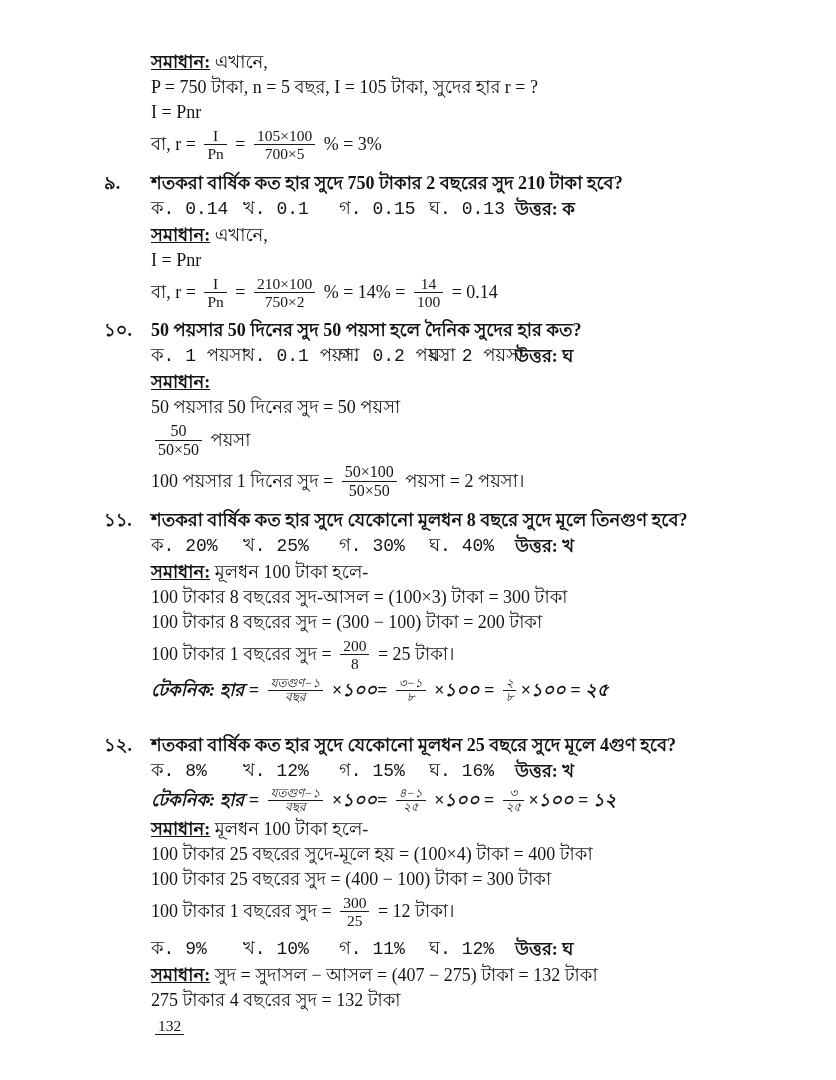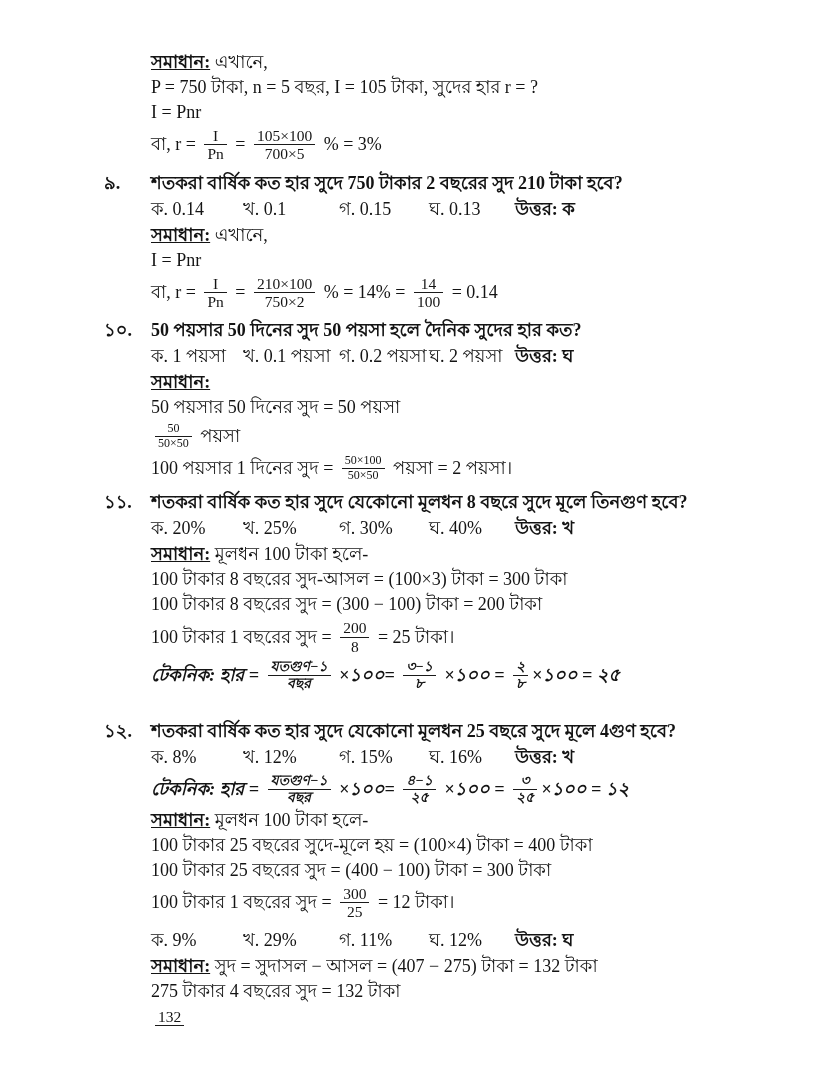--- a/index.html
+++ b/index.html
@@ -16,32 +16,32 @@
   .indent { margin-left:47px; }
   .mline { display:flex; align-items:center; white-space:pre; min-height:25px; }
   .seg { white-space:pre; }
   .bu { font-weight:bold; text-decoration:underline; }
   .bi { font-weight:bold; font-style:italic; }
   .frac { display:inline-flex; flex-direction:column; text-align:center;
           margin:2px 4px; line-height:1.12; }
   .frac .fn { border-bottom:1.6px solid #1a1a1a; padding:0 3px; }
   .frac .fd { padding:0 3px; }
   .frac.sm { font-size:15.5px; }
-  .frac.lg { font-size:12px; }
-  .frac.xs { font-size:14px; font-weight:bold; }
+  .frac.lg { font-size:16px; }
+  .frac.xs { font-size:12px; font-weight:normal; }
   .frac.it { font-style:italic; }
   .qblock { margin-top:6px; }
   .qblock.gap-lg { margin-top:26px; }
   .qrow { display:flex; }
   .qnum { flex:0 0 47px; font-weight:bold; }
   .qtext { flex:1; font-weight:bold; }
   .qbody { margin-left:47px; }
   .opts { display:grid; grid-template-columns:92px 96px 90px 86px auto;
           margin:1px 0 1px 0; }
-  .opt { white-space:pre; }
+  .opt { white-space:pre;font-family:Liberation Mono, monospace; }
   .ans { font-weight:bold; white-space:pre; }
 </style>
 </head>
 <body>
 
 <div class="page">
   <section class="indent" id="intro">
       <div class="mline"><span class="seg bu">সমাধান:</span><span class="seg"> এখানে,</span></div>
       <div class="mline"><span class="seg">P = 750 টাকা, n = 5 বছর, I = 105 টাকা, সুদের হার r = ?</span></div>
       <div class="mline"><span class="seg">I = Pnr</span></div>
@@ -122,21 +122,21 @@
           <div class="mline"><span class="seg bu">সমাধান:</span><span class="seg"> মূলধন 100 টাকা হলে-</span></div>
           <div class="mline"><span class="seg">100 টাকার 25 বছরের সুদে-মূলে হয় = (100×4) টাকা = 400 টাকা</span></div>
           <div class="mline"><span class="seg">100 টাকার 25 বছরের সুদ = (400 − 100) টাকা = 300 টাকা</span></div>
           <div class="mline"><span class="seg">100 টাকার 1 বছরের সুদ = </span><span class="frac sm"><span class="fn">300</span><span class="fd">25</span></span><span class="seg"> = 12 টাকা।</span></div>
         </div>
       </section>
       <section class="qblock">
         <div class="qbody">
           <div class="opts">
             <span class="opt">ক. 9%</span>
-            <span class="opt">খ. 29%</span>
+            <span class="opt">খ. 10%</span>
             <span class="opt">গ. 11%</span>
             <span class="opt">ঘ. 12%</span>
             <span class="ans">উত্তর: ঘ</span>
           </div>
           <div class="mline"><span class="seg bu">সমাধান:</span><span class="seg"> সুদ = সুদাসল − আসল = (407 − 275) টাকা = 132 টাকা</span></div>
           <div class="mline"><span class="seg">275 টাকার 4 বছরের সুদ = 132 টাকা</span></div>
           <div class="mline"><span class="frac sm"><span class="fn">132</span></span></div>
         </div>
       </section>
     </div>

